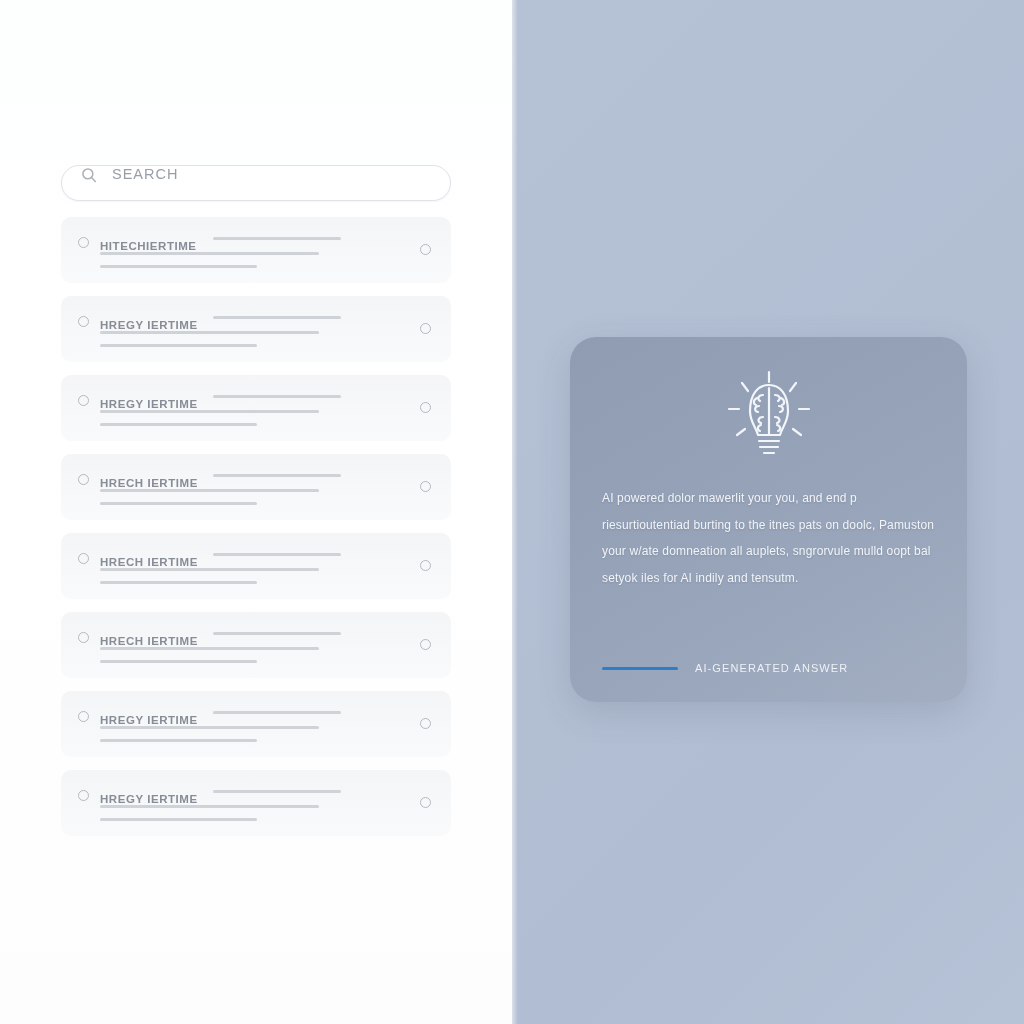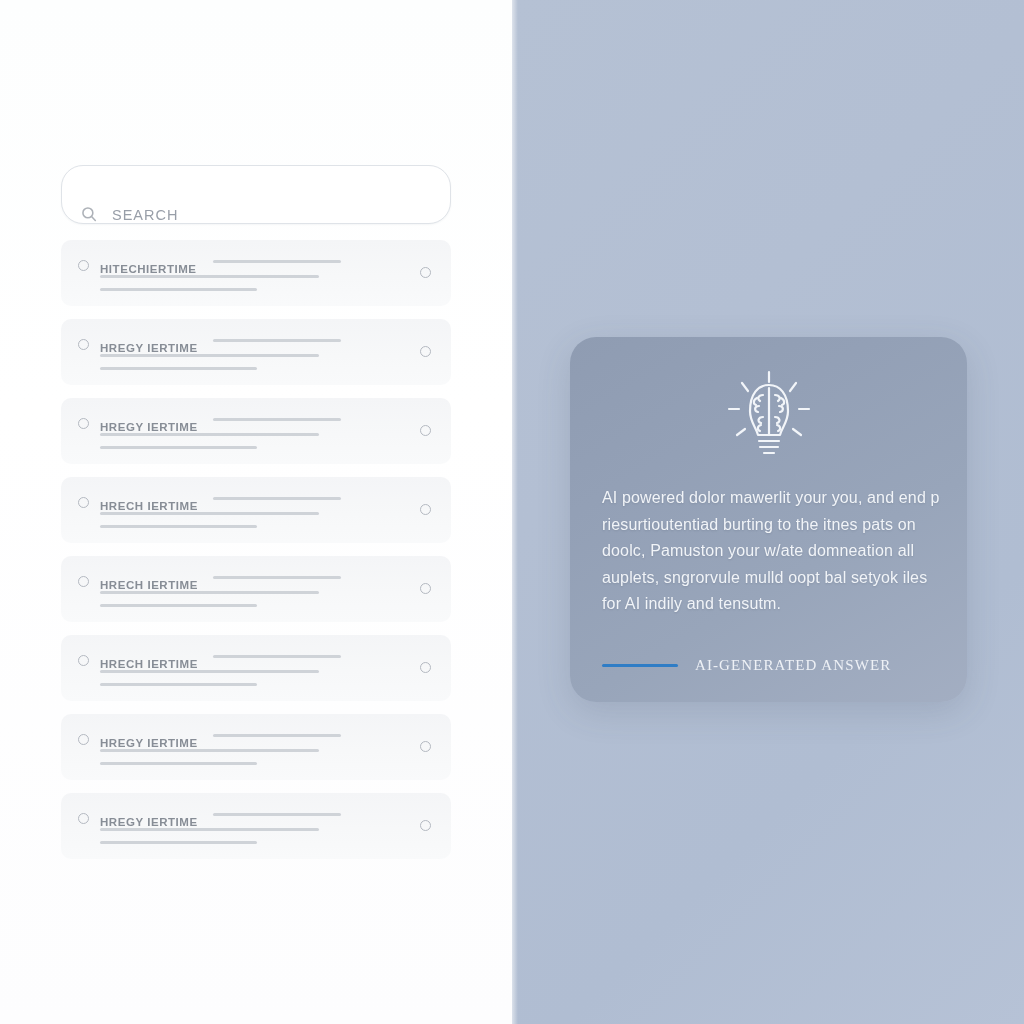--- a/index.html
+++ b/index.html
@@ -35,27 +35,27 @@
     position: absolute;
     left: 61px;
     top: 165px;
     width: 390px;
   }
 
   
   .search-bar {
     position: relative;
     width: 390px;
-    height: 59px;
+    height: 36px;
     box-sizing: border-box;
     background: #ffffff;
     border: 1px solid #dfe3e8;
     border-radius: 22px;
     display: flex;
-    align-items: flex-end;
+    align-items: flex-start;
     padding: 0 18px;
     box-shadow: 0 1px 2px rgba(30,40,60,0.045);
   }
   .search-icon {
     width: 18px;
     height: 18px;
     flex: 0 0 auto;
     margin-right: 14px;
     opacity: 0.62;
   }
@@ -170,21 +170,21 @@
     display: flex;
     justify-content: center;
   }
   .ai-icon svg { display: block; }
 
   .ai-body {
     position: absolute;
     left: 32px;
     top: 148px;
     width: 340px;
-    font-size: 16px;
+    font-size: 12px;
     line-height: 26.5px;
     color: #f1f4f8;
     letter-spacing: 0.15px;
     text-shadow: 0 1px 2px rgba(60,70,90,0.18);
   }
 
   .ai-footer {
     position: absolute;
     left: 32px;
     bottom: 28px;
@@ -193,25 +193,24 @@
   }
   .ai-accent {
     width: 76px;
     height: 3px;
     border-radius: 2px;
     background: #2f7dc6;
     margin-right: 17px;
     flex: 0 0 auto;
   }
   .ai-badge-label {
-    font-size: 15px;
+    font-size: 11px;
     letter-spacing: 1.1px;
     color: #eef1f6;
     white-space: nowrap;
-    font-family: Liberation Serif, serif;
   }
 </style>
 </head>
 <body>
 
 <div id="app">
 
   <div class="left-panel">
     <div class="results-wrap">
 

